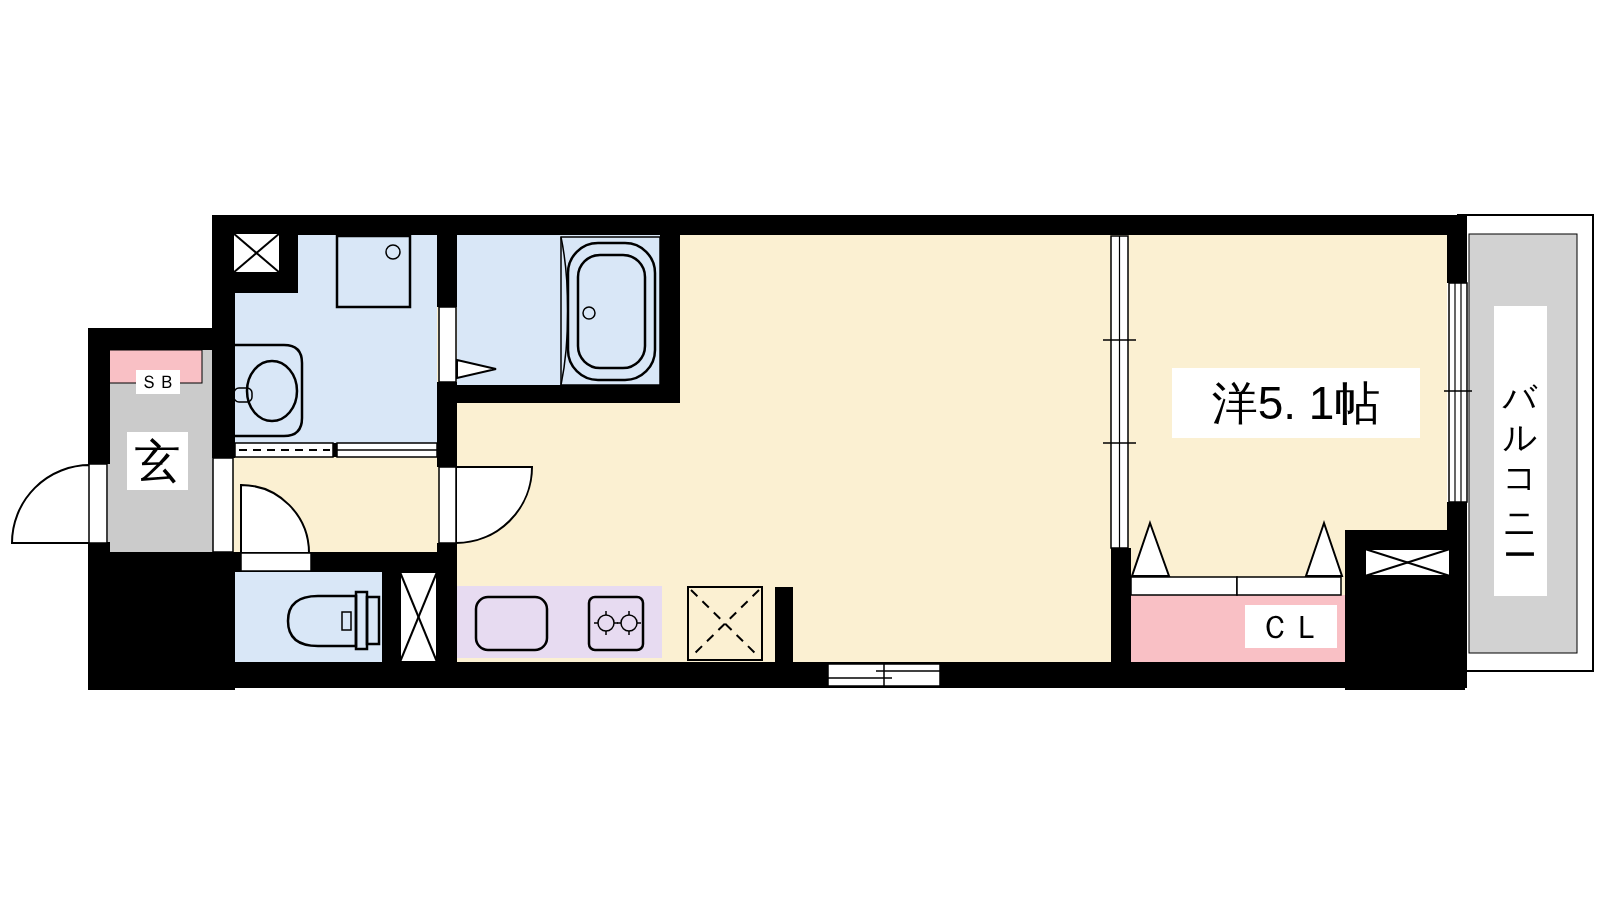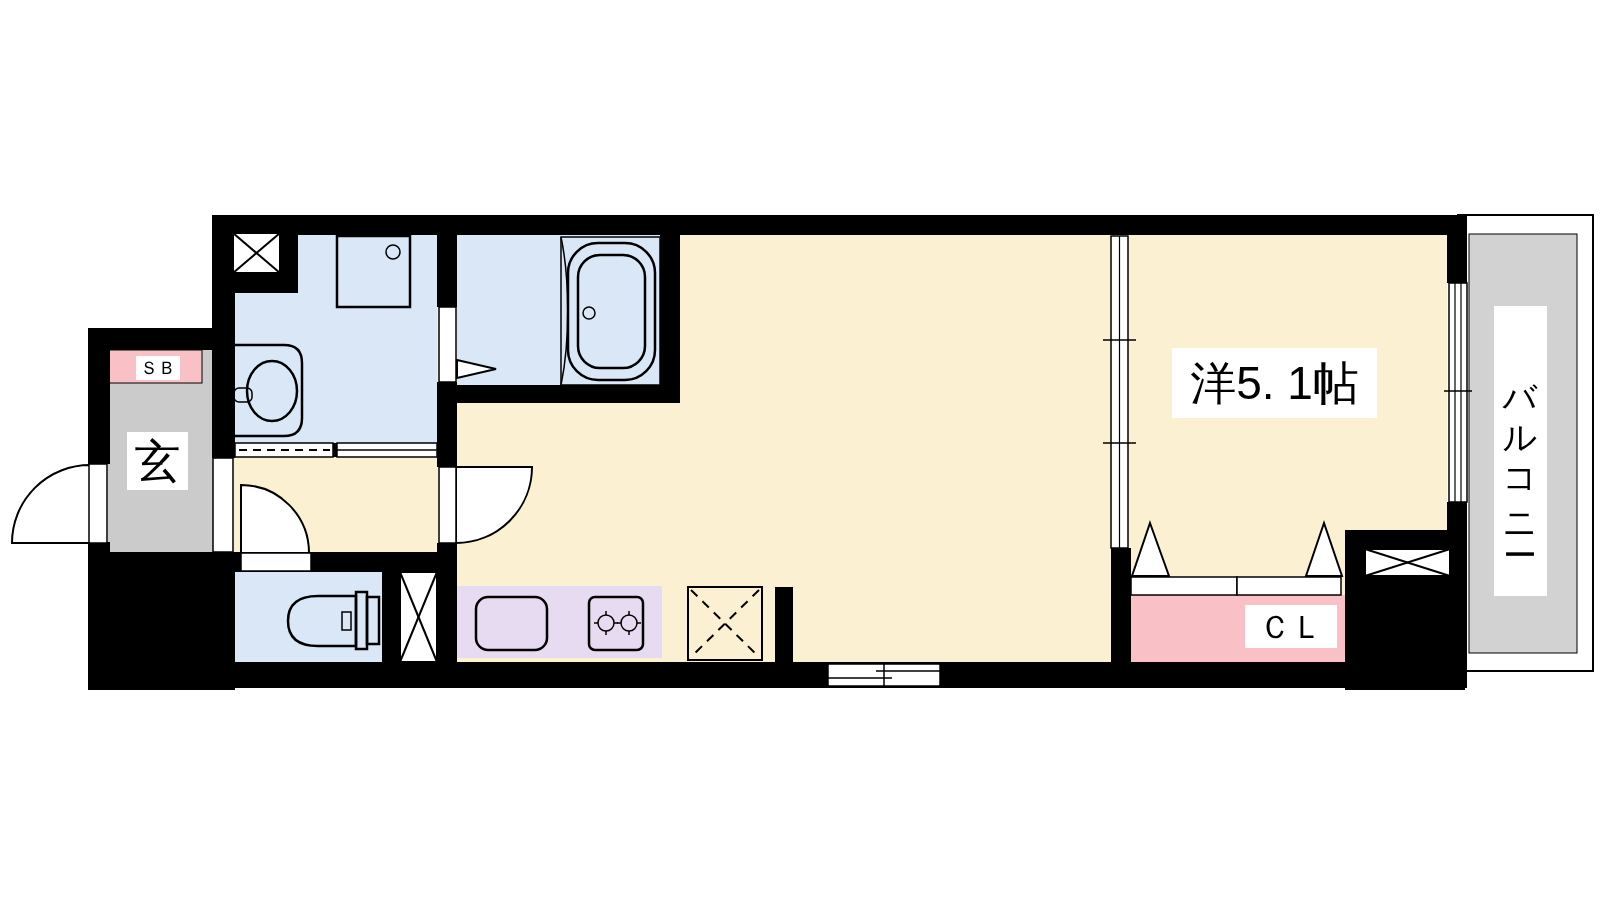--- a/index.html
+++ b/index.html
@@ -178,18 +178,18 @@
     </g>
 
     <g>
       <rect x="688" y="587" width="74" height="73" stroke="#000000" stroke-width="2" fill="#FBF0D2"></rect>
       <line x1="691" y1="590" x2="759" y2="657" stroke="#000000" stroke-width="2" stroke-dasharray="9 7"></line>
       <line x1="759" y1="590" x2="691" y2="657" stroke="#000000" stroke-width="2" stroke-dasharray="9 7"></line>
     </g>
   </g>
 </svg>
 
-<div class="lbl" style="left:1172px;top:348px;width:205px;height:70px;font-size:46px;">洋5. 1帖</div>
+<div class="lbl" style="left:1172px;top:368px;width:248px;height:70px;font-size:46px;">洋5. 1帖</div>
 <div class="lbl v" style="left:1494px;top:306px;width:53px;height:290px;font-size:34px;">バルコニー</div>
 <div class="lbl" style="left:127px;top:432px;width:61px;height:58px;font-size:46px;">玄</div>
-<div class="lbl" style="left:136px;top:356px;width:44px;height:24px;font-size:18px;">ＳＢ</div>
+<div class="lbl" style="left:136px;top:370px;width:44px;height:24px;font-size:18px;">ＳＢ</div>
 <div class="lbl" style="left:1245px;top:605px;width:92px;height:43px;font-size:32px;">ＣＬ</div>
 </div>
 
 </body></html>

